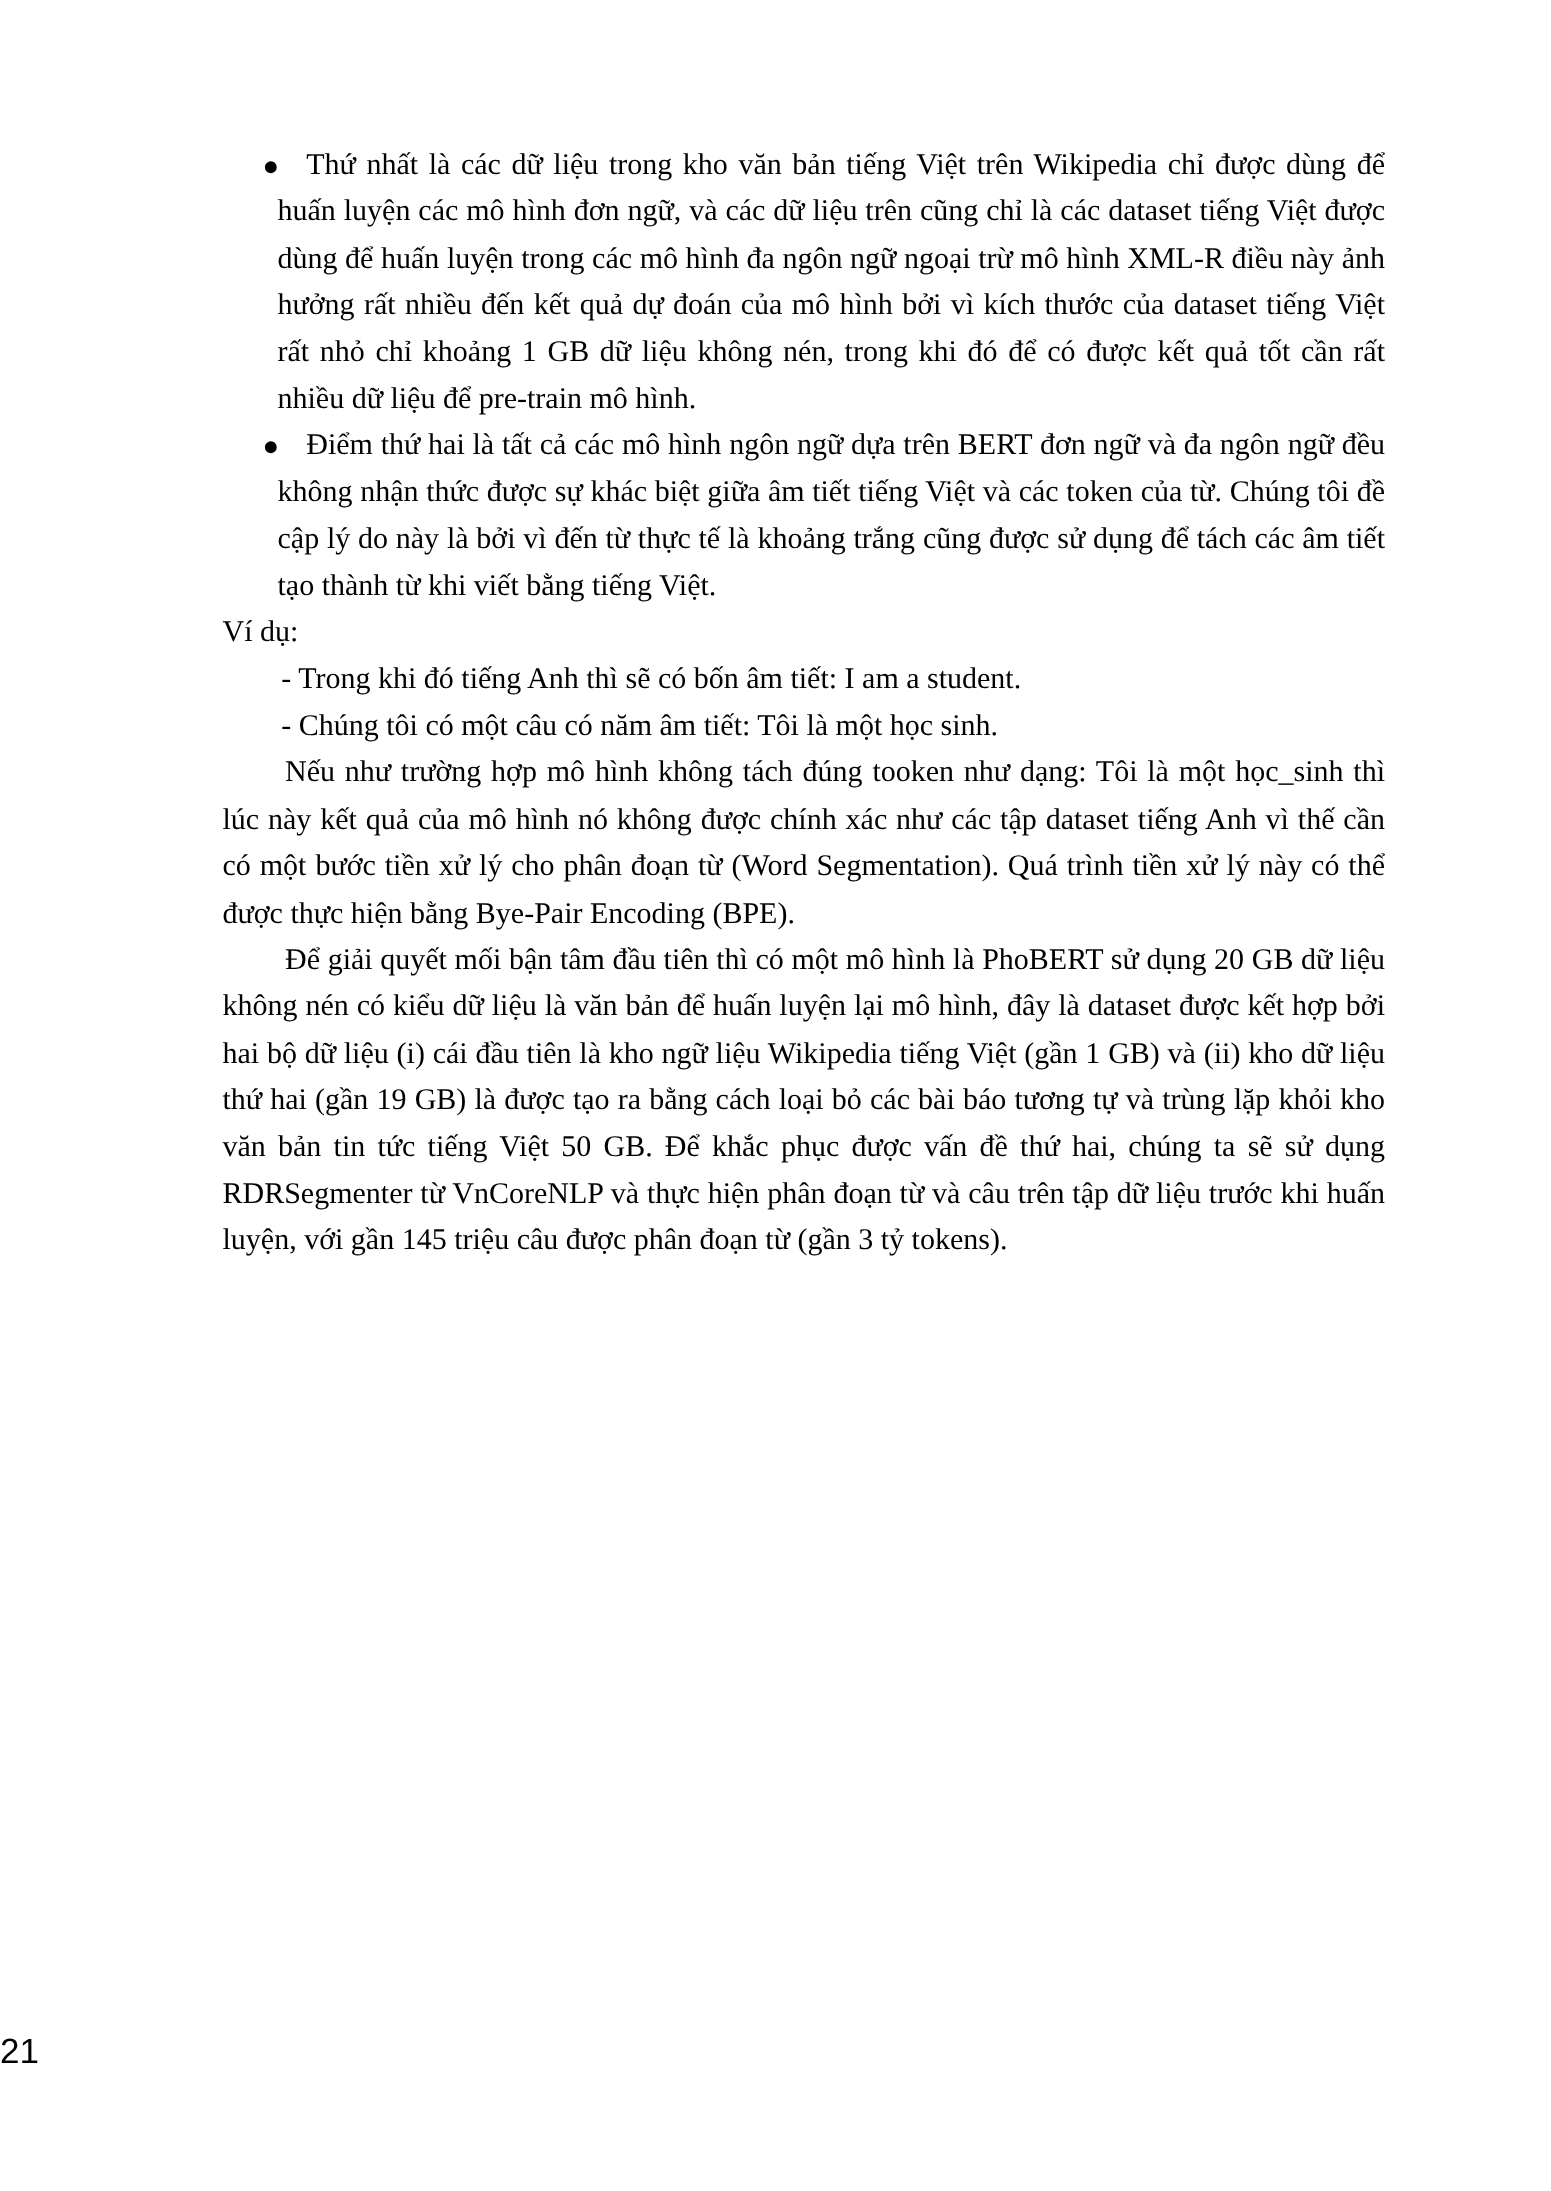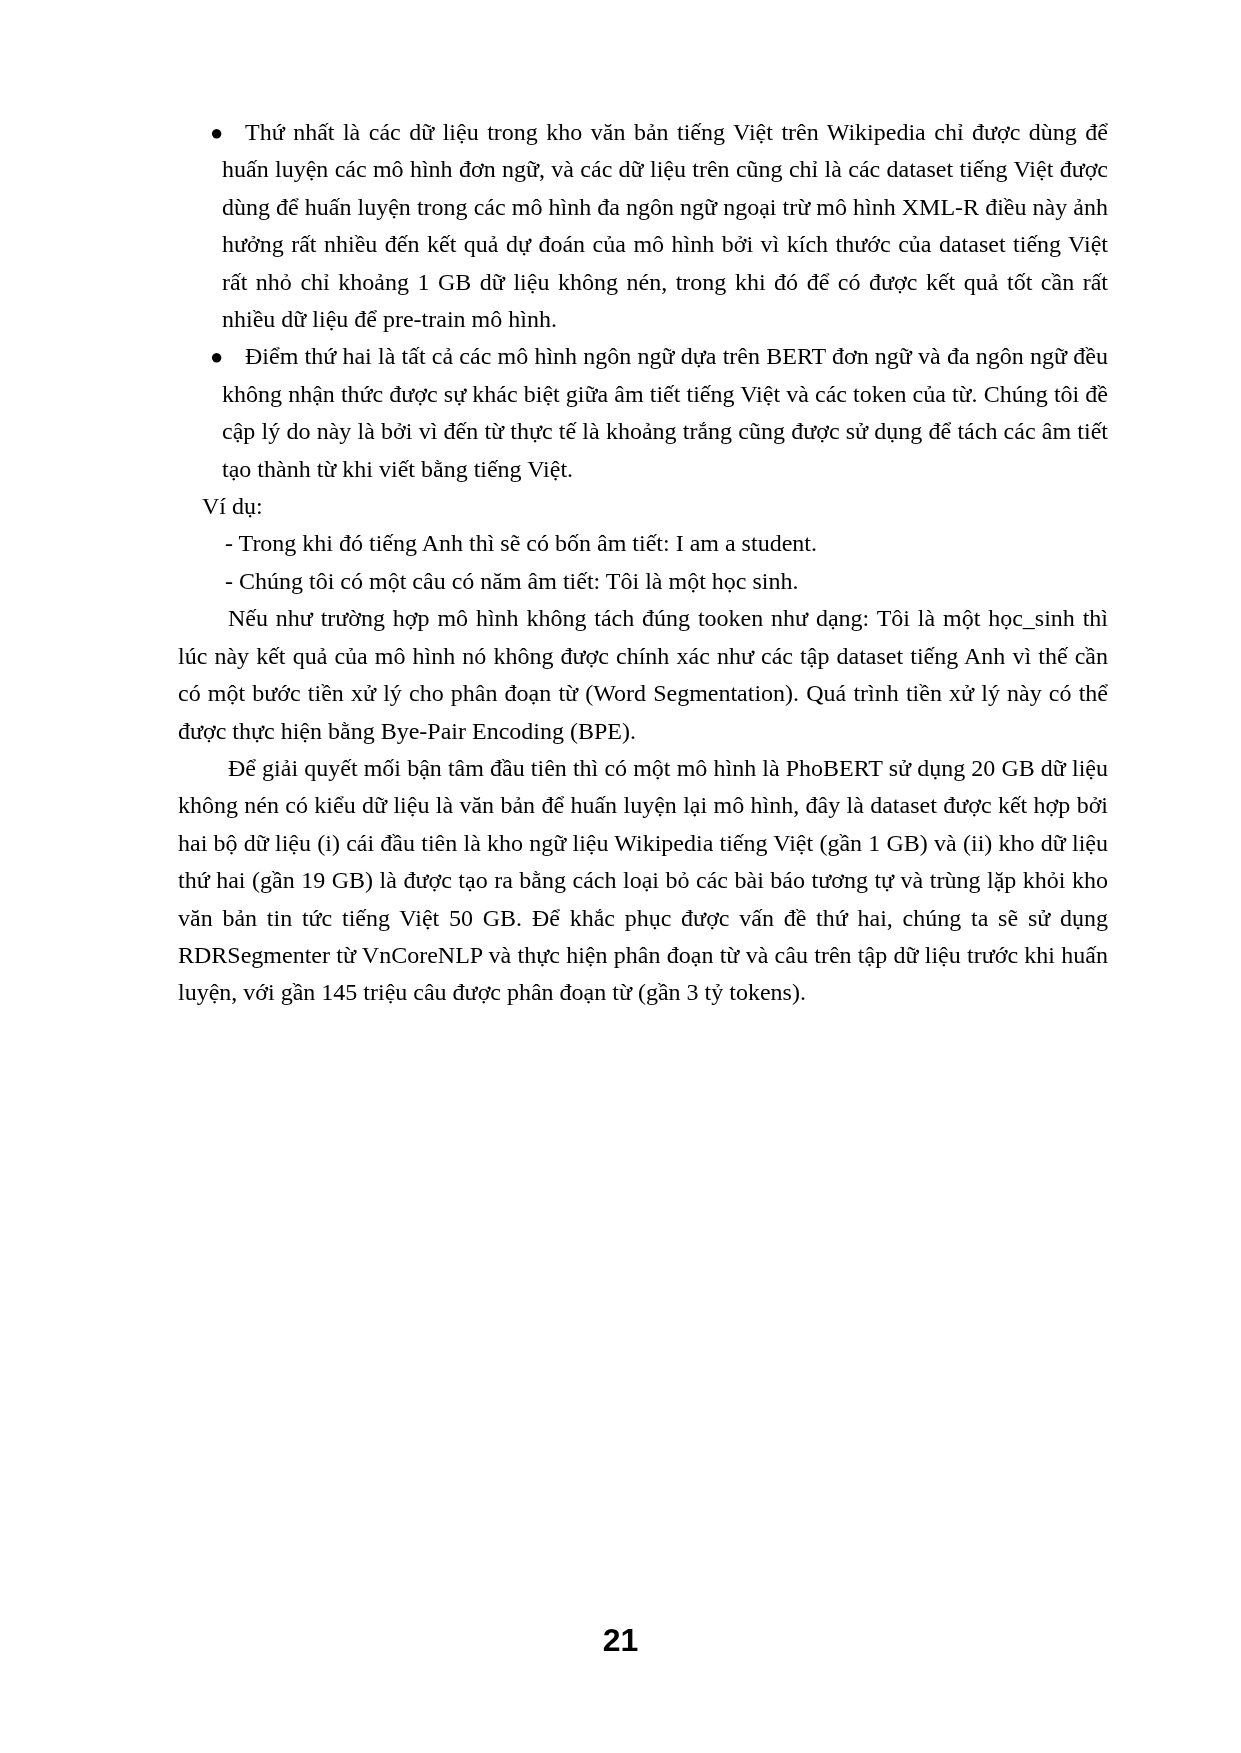--- a/index.html
+++ b/index.html
@@ -32,39 +32,36 @@
   }
   .bullet-dot {
     position: absolute;
     left: 32px;
     top: 0;
     text-indent: 0;
     font-size: 22px;
   }
   .example-label {
     padding-left: 0;
-    margin-left: 24px;
   }
   .example-item {
     padding-left: 47px;
   }
   .para {
     text-indent: 50px;
   }
   .page-number {
     position: absolute;
     top: 1624px;
     left: 0;
     width: 100%;
-    text-align: center;
     font-family: "Liberation Sans", "DejaVu Sans", sans-serif;
-    font-size: 32px;
+    font-size: 28px;
     line-height: 33px;
     color: #000000;
-    font-weight: bold;
   }
 </style>
 </head>
 <body>
 
 <div class="page">
 
   <div class="content">
 
     <div class="bullet-list">

